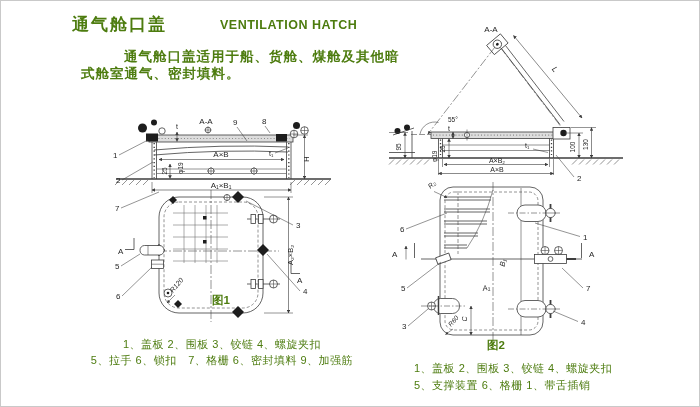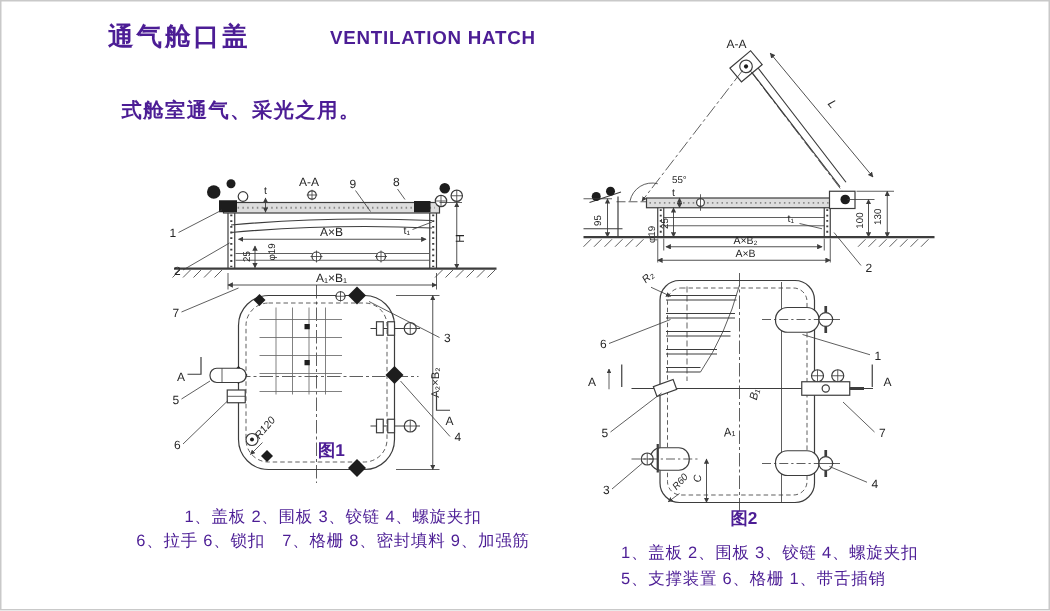--- a/index.html
+++ b/index.html
@@ -1,17 +1,17 @@
 <!DOCTYPE html>
 <html><head>
 <meta charset="utf-8">
 <style>
   html,body{margin:0;padding:0;background:#e9e9e9;}
   .page{position:relative;width:700px;height:407px;background:#fff;border:1px solid #c9c9c9;
-        box-sizing:border-box;overflow:hidden;color:#4c1d95;
+        box-sizing:border-box;overflow:hidden;color:#4d7c0f;
         font-family:"Liberation Sans","DejaVu Sans",sans-serif;}
   .abs{position:absolute;white-space:nowrap;}
   .title-cn{left:71px;top:12px;font-size:17px;font-weight:bold;letter-spacing:2px;}
   .title-en{left:175px;top:17px;font-size:12.5px;font-weight:600;letter-spacing:0.5px;margin-left:44px;}
   .intro1{left:123px;top:47px;font-size:13.5px;font-weight:600;letter-spacing:1px;}
   .intro2{left:80px;top:64px;font-size:13.5px;font-weight:600;letter-spacing:1px;}
   .figcap{font-size:11.5px;font-weight:600;text-align:center;}
   .cap1{left:95px;top:292px;width:250px;}
   .cap2{left:385px;top:337px;width:220px;}
   .plist{font-size:11px;font-weight:400;letter-spacing:0.5px;}
@@ -30,21 +30,22 @@
   .wht{fill:#fff;stroke:#3d3d3d;stroke-width:0.8}
   .plate{fill:#ddd;stroke:#3d3d3d;stroke-width:0.8}
 </style>
 </head>
 <body>
 
 <div class="page">
 
   <div class="abs title-cn">通气舱口盖</div>
   <div class="abs title-en">VENTILATION HATCH</div>
-  <div class="abs intro2">式舱室通气、采光之用。</div>
+  <div class="abs intro1">通气舱口盖适用于船、货舱、煤舱及其他暗</div>
+  <div class="abs intro2">式舱室通气、密封填料。</div>
 
   <svg style="left:95px;top:105px" width="250" height="228" viewBox="95 105 250 228">
     <defs>
       <marker id="ah1" viewBox="0 0 10 10" refX="9" refY="5" markerWidth="6" markerHeight="6" orient="auto-start-reverse">
         <path d="M0 0 L10 5 L0 10 Z" fill="#3d3d3d"></path>
       </marker>
     </defs>
 
     <g>
       <text x="205" y="123" text-anchor="middle">A-A</text>
@@ -320,17 +321,17 @@
         <text x="580" y="324">4</text>
         <line class="thin" x1="577" y1="320.5" x2="552" y2="310"></line>
       </g>
     </g>
   </svg>
 
   <div class="abs figcap cap1">图1</div>
   <div class="abs figcap cap2">图2</div>
 
   <div class="abs plist p1 p1a">1、盖板 2、围板 3、铰链 4、螺旋夹扣</div>
-  <div class="abs plist p1 p1b">6、拉手 6、锁扣　7、格栅 8、密封填料 9、加强筋</div>
+  <div class="abs plist p1 p1b">5、拉手 6、锁扣　7、格栅 6、密封填料 9、加强筋</div>
   <div class="abs plist p2 p2a">1、盖板 2、围板 3、铰链 4、螺旋夹扣</div>
   <div class="abs plist p2 p2b">5、支撑装置 6、格栅 1、带舌插销</div>
 
 </div>
 
 </body></html>

